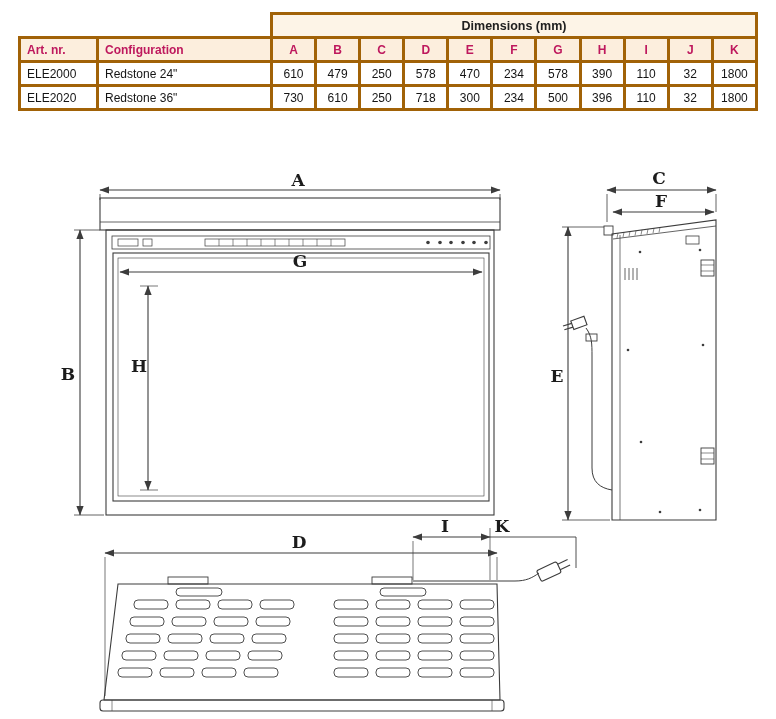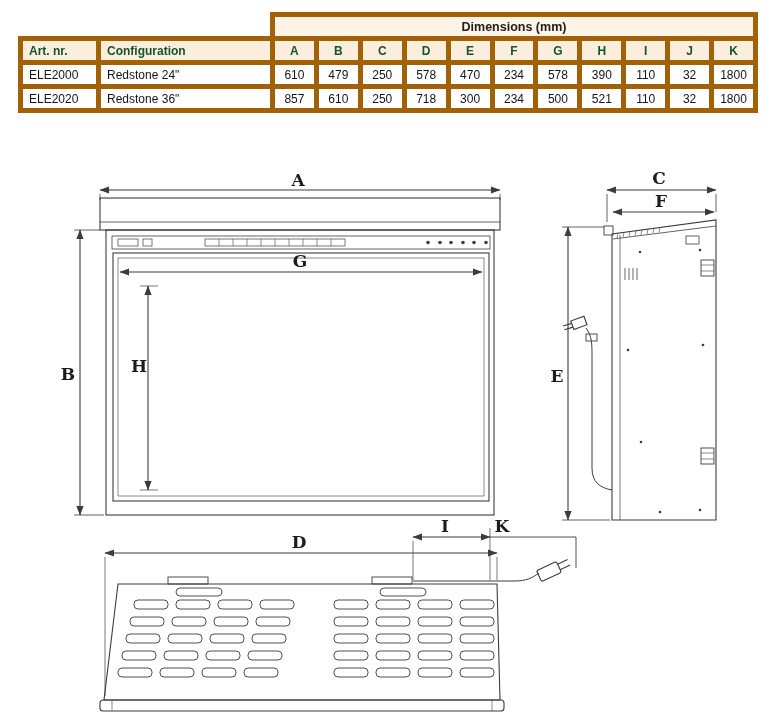--- a/index.html
+++ b/index.html
@@ -2,26 +2,26 @@
 <html><head>
 <meta charset="utf-8">
 <style>
   * { margin:0; padding:0; box-sizing:border-box; }
   html,body { background:#ffffff; }
   body { width:776px; height:719px; font-family:"Liberation Sans", sans-serif; position:relative; }
   .page { position:relative; width:776px; height:719px; background:#fff; overflow:hidden; }
 
   table.dim-table { position:absolute; left:18px; top:12px; width:740px;
     border-collapse:collapse; table-layout:fixed; }
-  .dim-table th, .dim-table td { border:5px solid #a16207; height:24px; padding:2px 4px;
+  .dim-table th, .dim-table td { border:3px solid #a16207; height:24px; padding:2px 4px;
     font-size:12px; color:#141414; }
   .dim-table th.nocell { border:none; background:#fff; }
   .dim-table .dims-span { background:#fdf4e7; font-weight:bold; text-align:center;
     color:#202020; font-size:12.5px; }
-  .dim-table .colh { background:#fceedd; color:#14532d; font-weight:bold; text-align:center; }
+  .dim-table .colh { background:#fceedd; color:#be185d; font-weight:bold; text-align:center; }
   .dim-table .colh.left { text-align:left; padding-left:6px; }
   .dim-table td { text-align:center; background:#fff; }
   .dim-table td.left { text-align:left; padding-left:6px; }
 
   svg.drawing { position:absolute; left:0; top:160px; }
   .dimlbl text { font-family:"DejaVu Serif", serif; font-size:17px; font-weight:bold;
     fill:#1c1c1c; text-anchor:middle; }
 </style>
 </head>
 <body>
@@ -77,28 +77,28 @@
         <td>234</td>
         <td>578</td>
         <td>390</td>
         <td>110</td>
         <td>32</td>
         <td>1800</td>
       </tr>
       <tr>
         <td class="left">ELE2020</td>
         <td class="left">Redstone 36"</td>
-        <td>857</td>
+        <td>730</td>
         <td>610</td>
         <td>250</td>
         <td>718</td>
         <td>300</td>
         <td>234</td>
         <td>500</td>
-        <td>521</td>
+        <td>396</td>
         <td>110</td>
         <td>32</td>
         <td>1800</td>
       </tr>
     </tbody>
   </table>
 
   <svg class="drawing" width="776" height="559" viewBox="0 0 776 559">
     <defs>
       <marker id="ae" viewBox="0 0 8 6" refX="7.5" refY="3" markerWidth="9" markerHeight="7" orient="auto">

